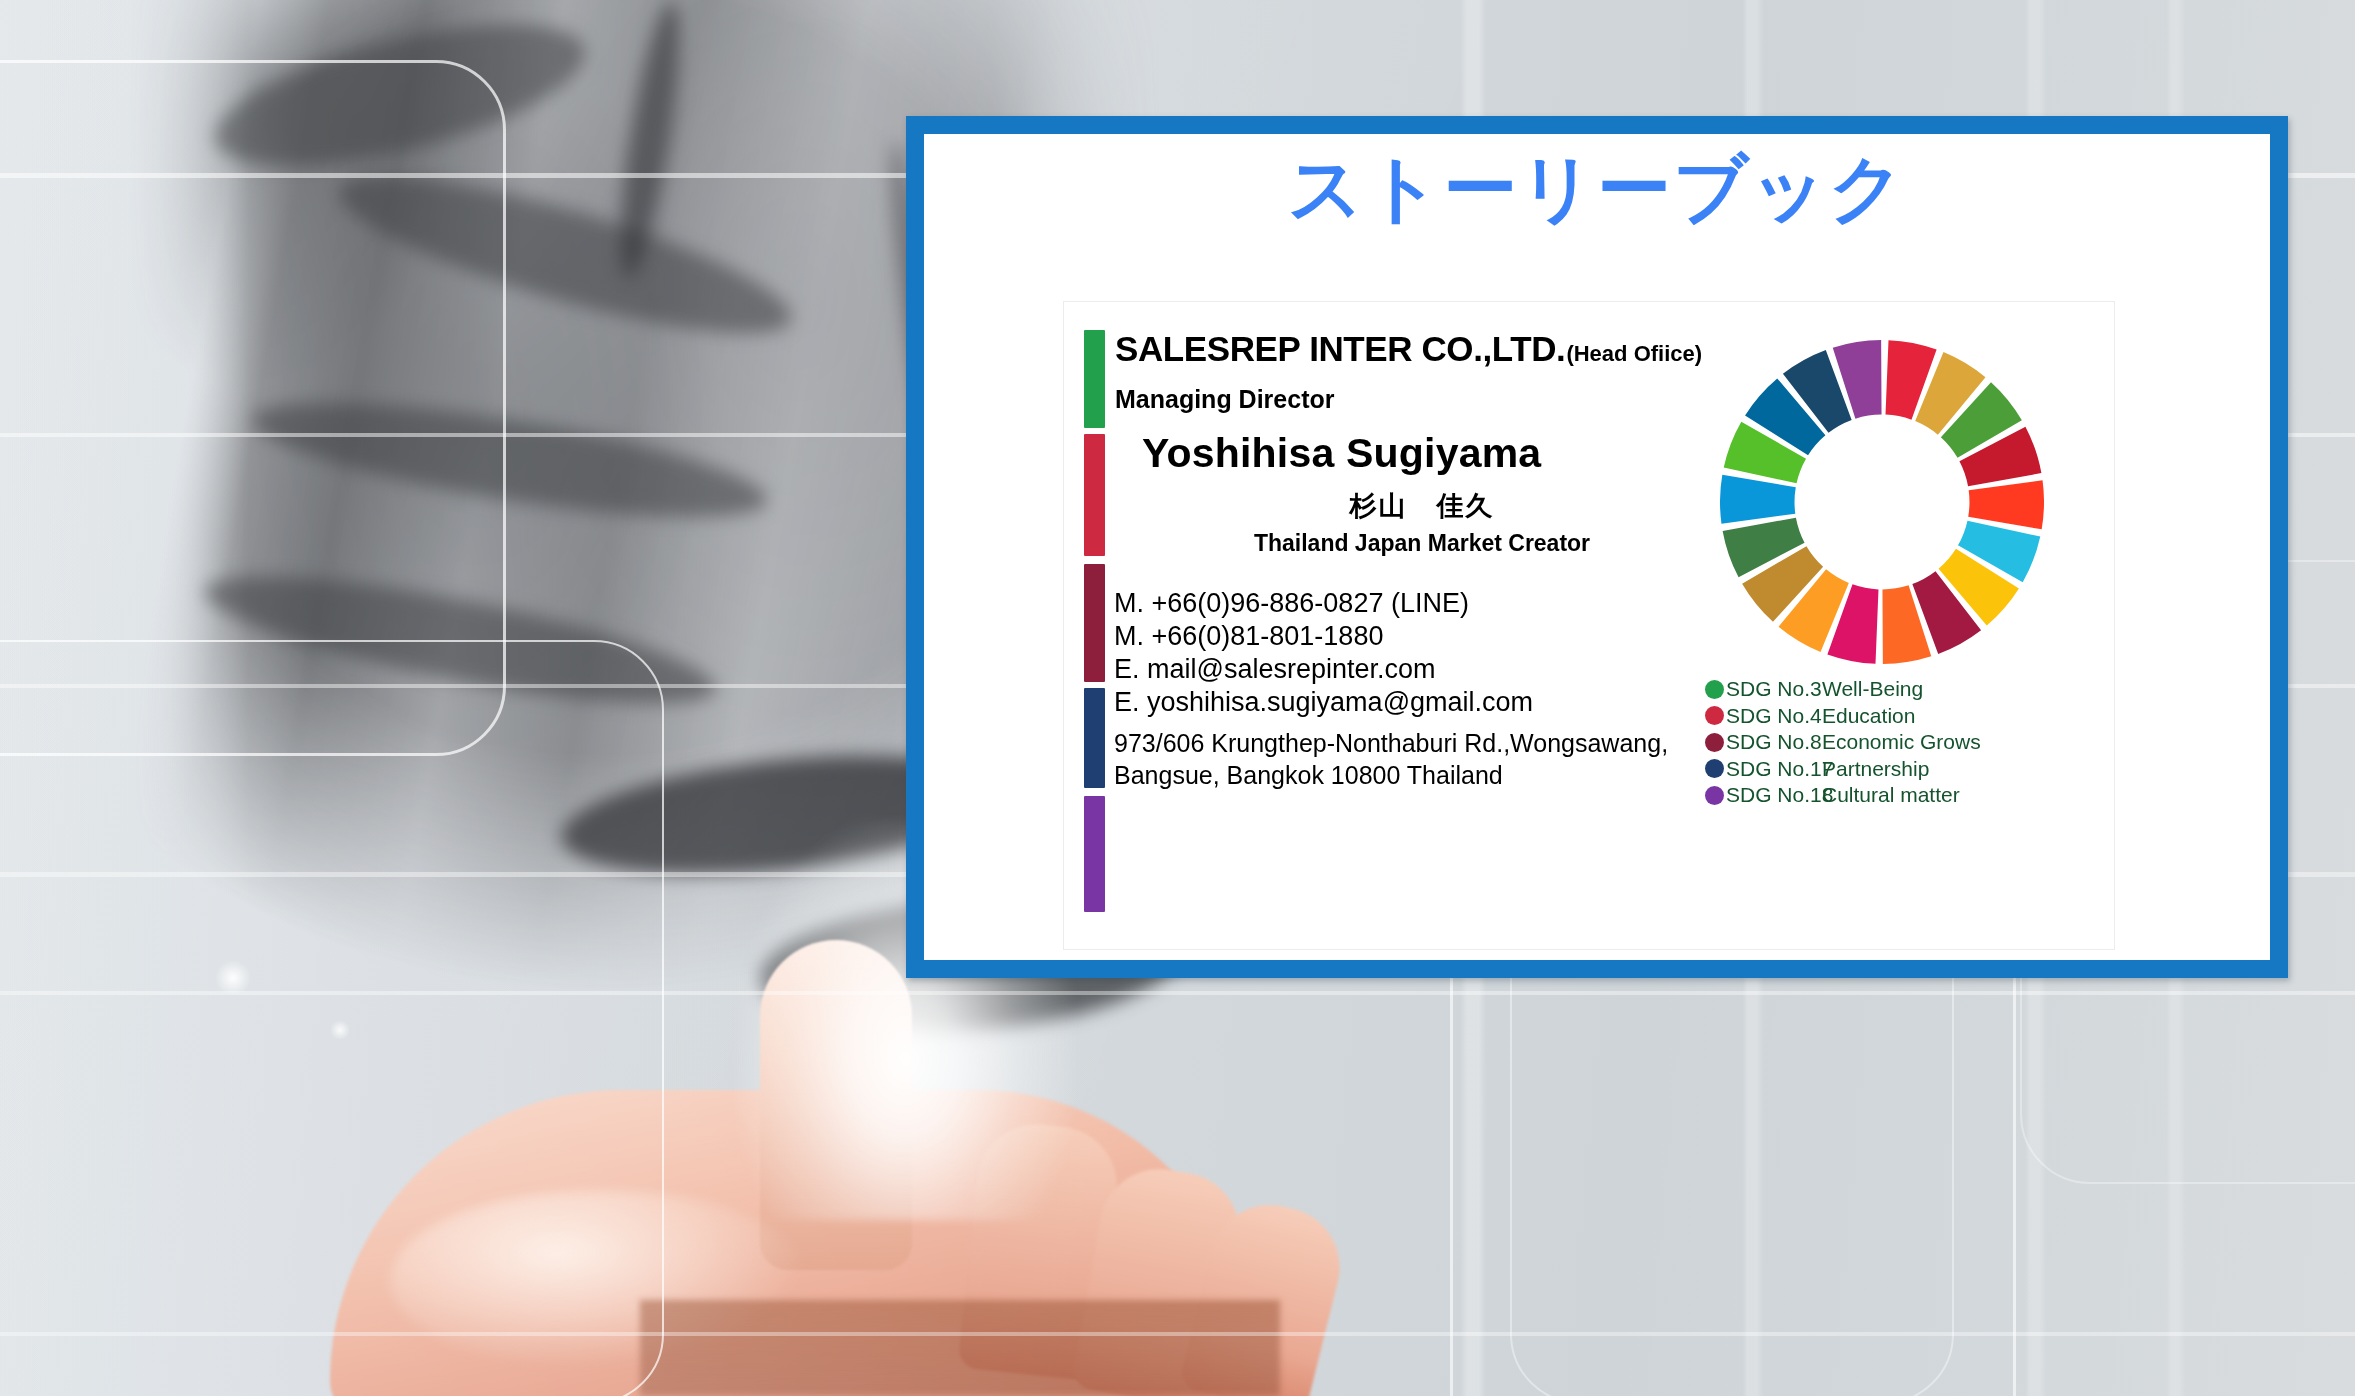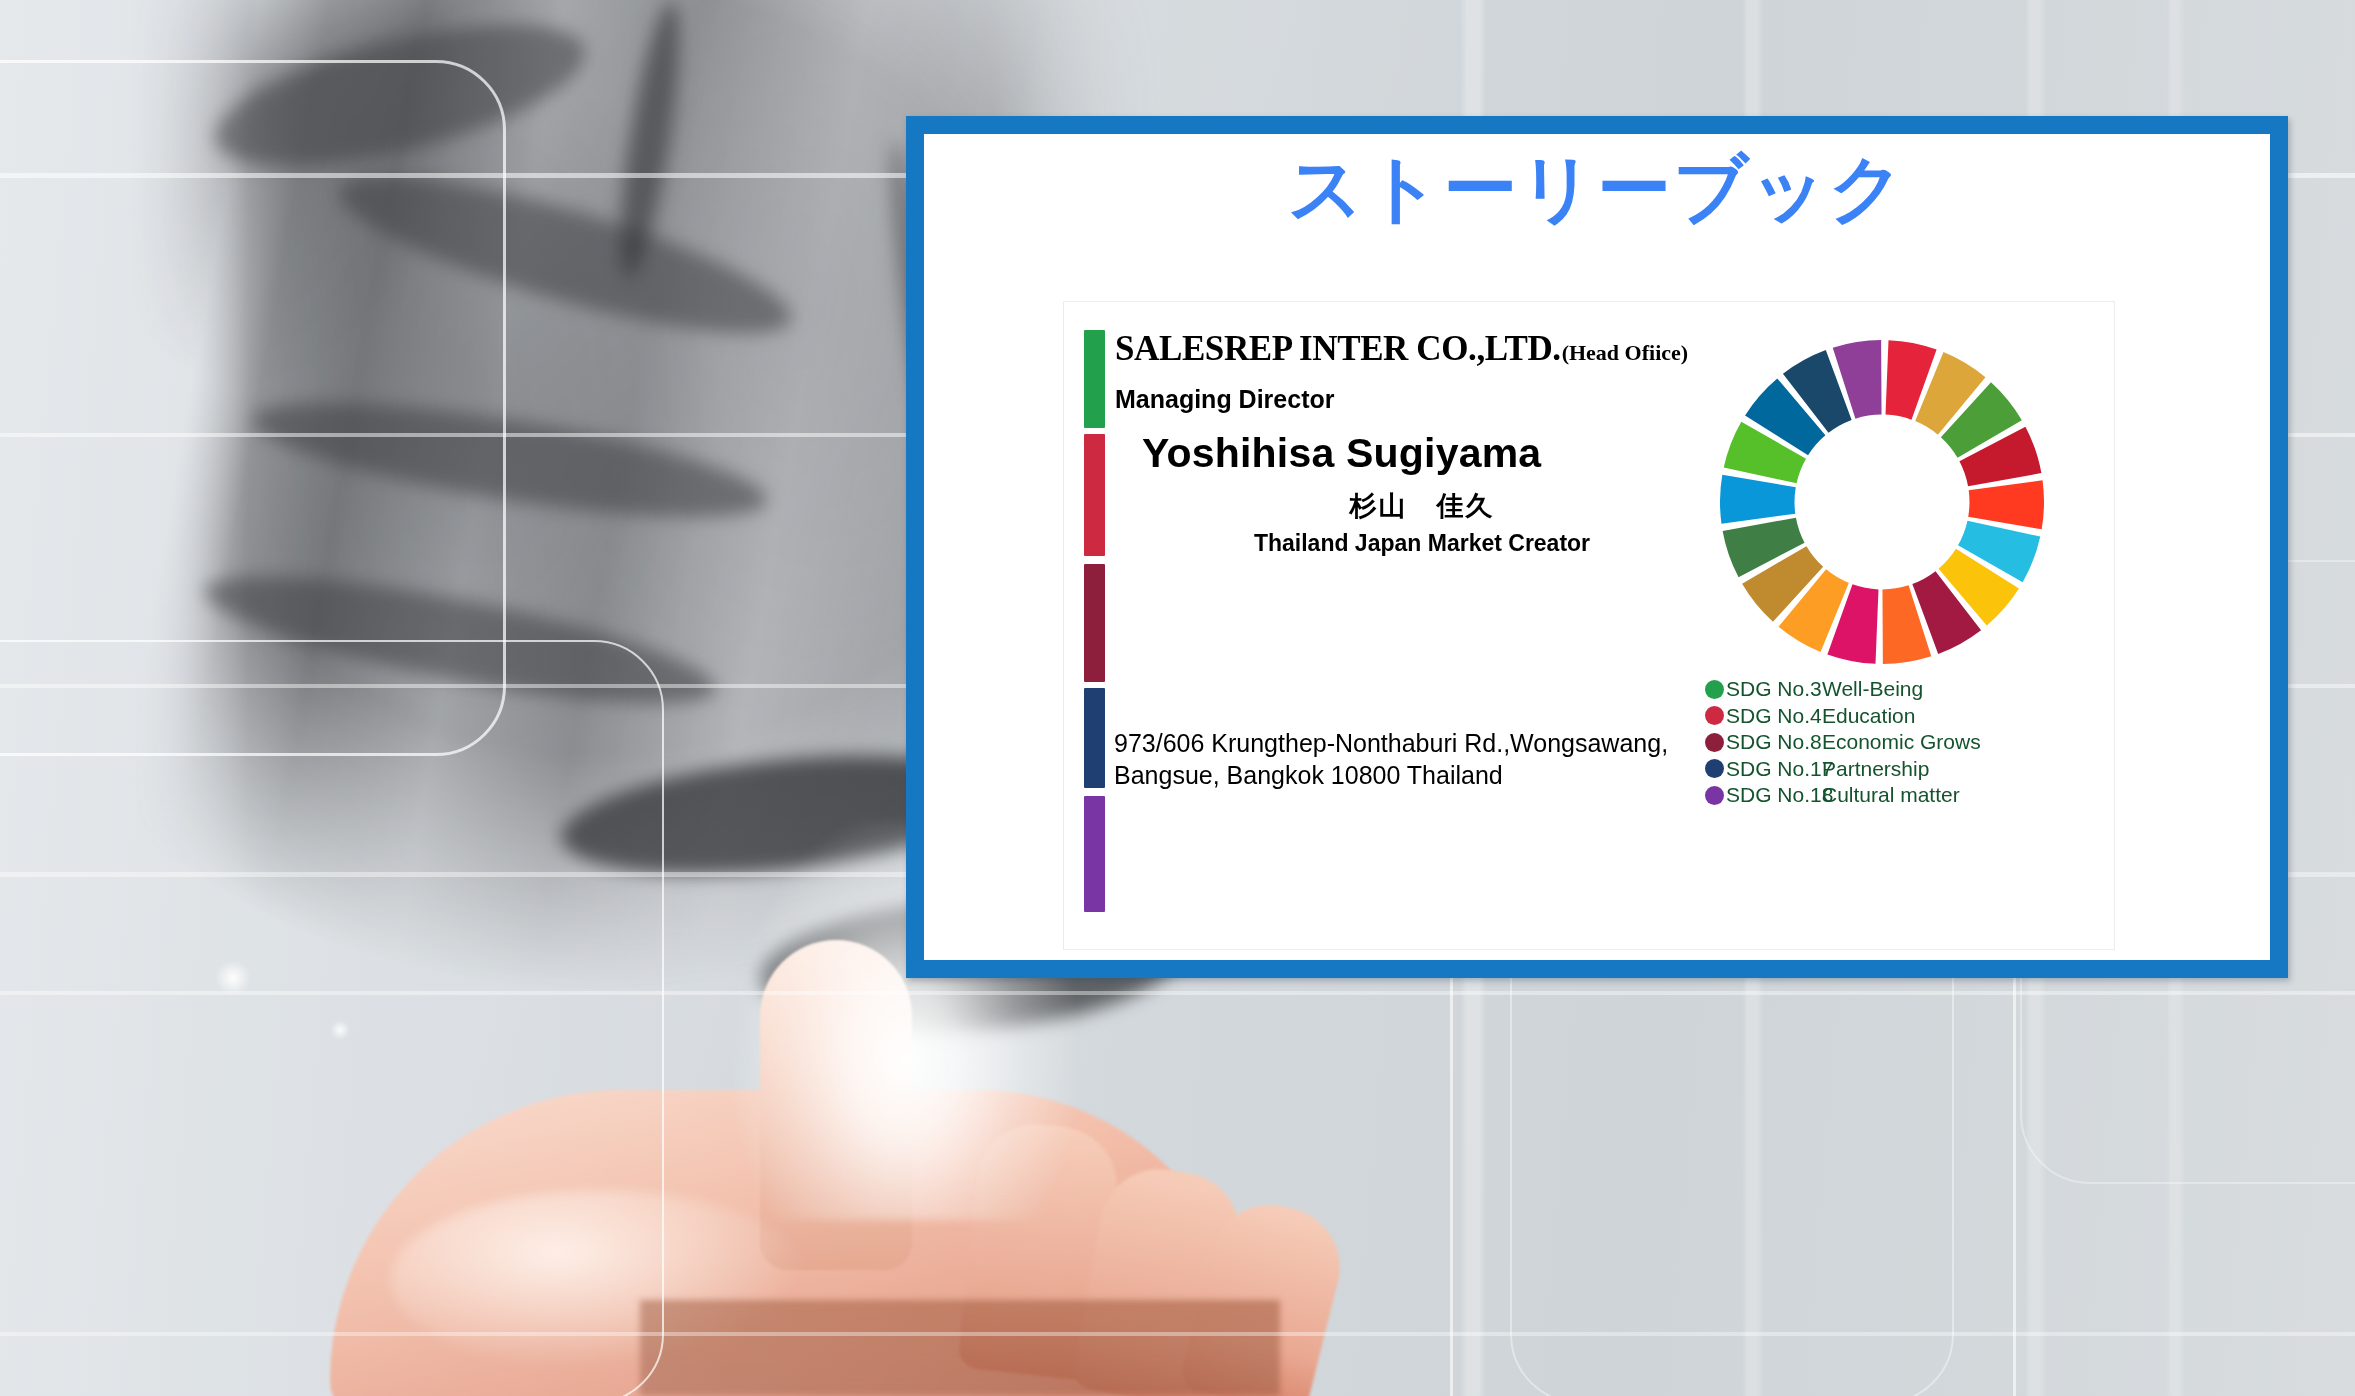--- a/index.html
+++ b/index.html
@@ -162,21 +162,21 @@
   .bar{position:absolute;width:21px;border-radius:1px;}
   .bar-green {left:20px;top:28px;height:98px;}
   .bar-red   {left:20px;top:132px;height:122px;}
   .bar-maroon{left:20px;top:262px;height:118px;}
   .bar-navy  {left:20px;top:386px;height:100px;}
   .bar-purple{left:20px;top:494px;height:116px;}
 
   
   .tx{position:absolute;color:#000;white-space:nowrap;}
 
-  #company-line{left:51px;top:27px;display:flex;align-items:baseline;font-family:Liberation Serif, serif;}
+  #company-line{left:51px;top:27px;display:flex;align-items:baseline;}
   #company-name{font-size:35px;font-weight:700;letter-spacing:-.4px;}
   #head-office{font-size:22px;font-weight:700;margin-left:1px;}
 
   #job-title{left:51px;top:83px;font-size:25px;font-weight:700;}
 
   #person-name{left:78px;top:128px;font-size:41px;font-weight:700;letter-spacing:.2px;}
   #person-name-jp{left:78px;top:186px;width:560px;text-align:center;font-size:27px;font-weight:700;
     font-family:"DejaVu Sans","Liberation Sans",sans-serif;letter-spacing:2px;}
   #person-role{left:78px;top:228px;width:560px;text-align:center;font-size:23px;font-weight:700;}
 
@@ -255,20 +255,26 @@
         <span id="company-name">SALESREP INTER CO.,LTD.</span>
         <span id="head-office">(Head Ofiice)</span>
       </div>
 
       <div class="tx" id="job-title">Managing Director</div>
 
       <div class="tx" id="person-name">Yoshihisa Sugiyama</div>
       <div class="tx" id="person-name-jp">杉山　佳久</div>
       <div class="tx" id="person-role">Thailand Japan Market Creator</div>
 
+      <div class="tx" id="contact">
+        <div>M. +66(0)96-886-0827 (LINE)</div>
+        <div>M. +66(0)81-801-1880</div>
+        <div>E. mail@salesrepinter.com</div>
+        <div>E. yoshihisa.sugiyama@gmail.com</div>
+      </div>
 
       <div class="tx" id="address">
         <div>973/606 Krungthep-Nonthaburi Rd.,Wongsawang,</div>
         <div>Bangsue, Bangkok 10800 Thailand</div>
       </div>
 
       <svg id="sdg-wheel" viewBox="0 0 200 200">
         <g id="sdg-wheel-g">
             <path d="M 104.01317925325597 0.0805604885554061 A 100 100 0 0 1 133.7095258423082 5.8529455187962185 L 118.20314395484644 49.16059058014996 A 54 54 0 0 0 102.16711679675822 46.043502663819915 Z" fill="#e5243b"></path>
             <path d="M 137.94561595290048 7.47902816142178 A 100 100 0 0 1 163.87678175155978 23.060044495310493 L 134.49346214584227 58.452424027467664 A 54 54 0 0 0 120.49063261456627 50.03867520716776 Z" fill="#dda63a"></path>

